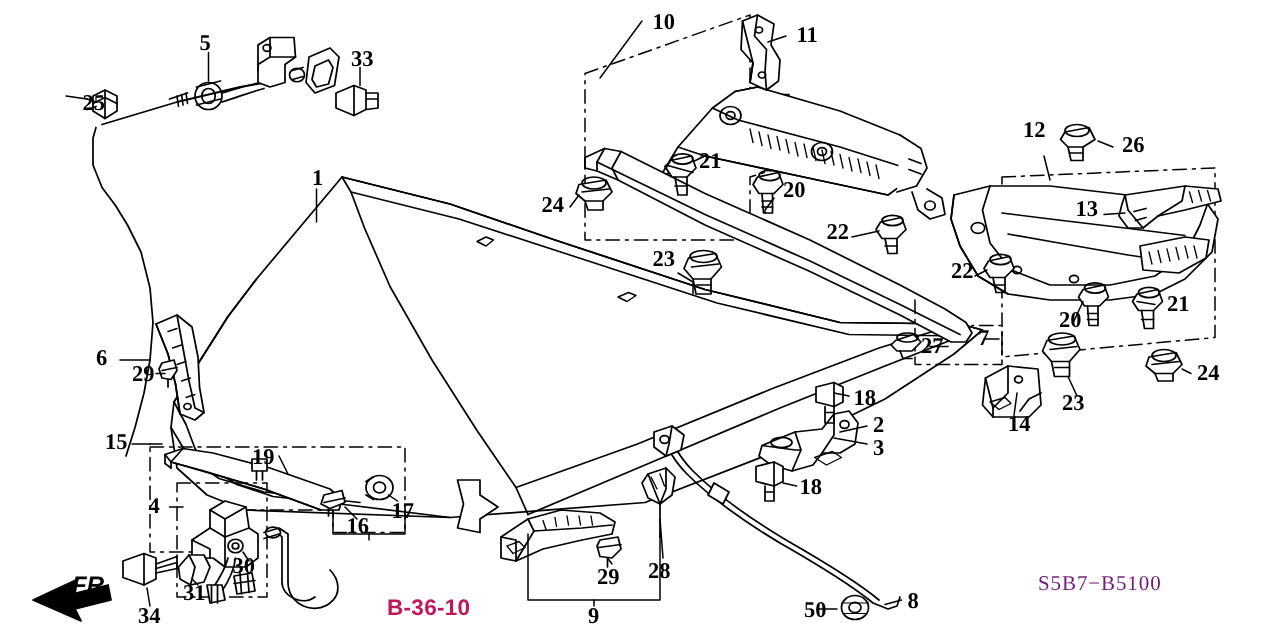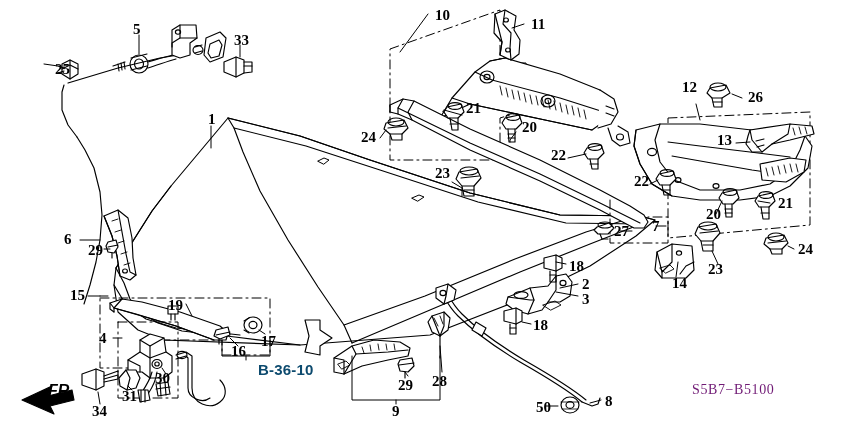--- a/index.html
+++ b/index.html
@@ -1,21 +1,21 @@
 <!DOCTYPE html>
 <html><head>
 <meta charset="utf-8">
 <style>
   html,body{margin:0;padding:0;background:#fff;}
   body{width:850px;height:424px;overflow:hidden;font-family:"Liberation Sans",sans-serif;}
   #stage{position:relative;width:850px;height:424px;background:#ffffff;}
   svg#art{position:absolute;left:0;top:0;width:850px;height:424px;}
   .lbl{position:absolute;font-family:"Liberation Serif",serif;font-size:15px;font-weight:700;color:#000;line-height:1;white-space:nowrap;}
   .code{position:absolute;font-family:"Liberation Serif",serif;font-size:14px;letter-spacing:.6px;color:#701a75;white-space:nowrap;}
-  .bcode{position:absolute;font-family:"Liberation Sans",sans-serif;font-size:15px;font-weight:700;letter-spacing:.2px;color:#0c4a6e;white-space:nowrap;}
+  .bcode{position:absolute;font-family:"Liberation Sans",sans-serif;font-size:15px;font-weight:700;letter-spacing:.2px;color:#be185d;white-space:nowrap;margin-top:36px;}
   .fr{position:absolute;font-family:"Liberation Sans",sans-serif;font-size:16px;font-weight:700;font-style:italic;color:#000;white-space:nowrap;text-align:center;}
 </style>
 </head>
 <body>
 
 <div id="stage">
 
   <svg id="art" viewBox="0 0 850 424">
     <g fill="none" stroke="#000" stroke-width="1.15" stroke-linejoin="round" stroke-linecap="round">
 

